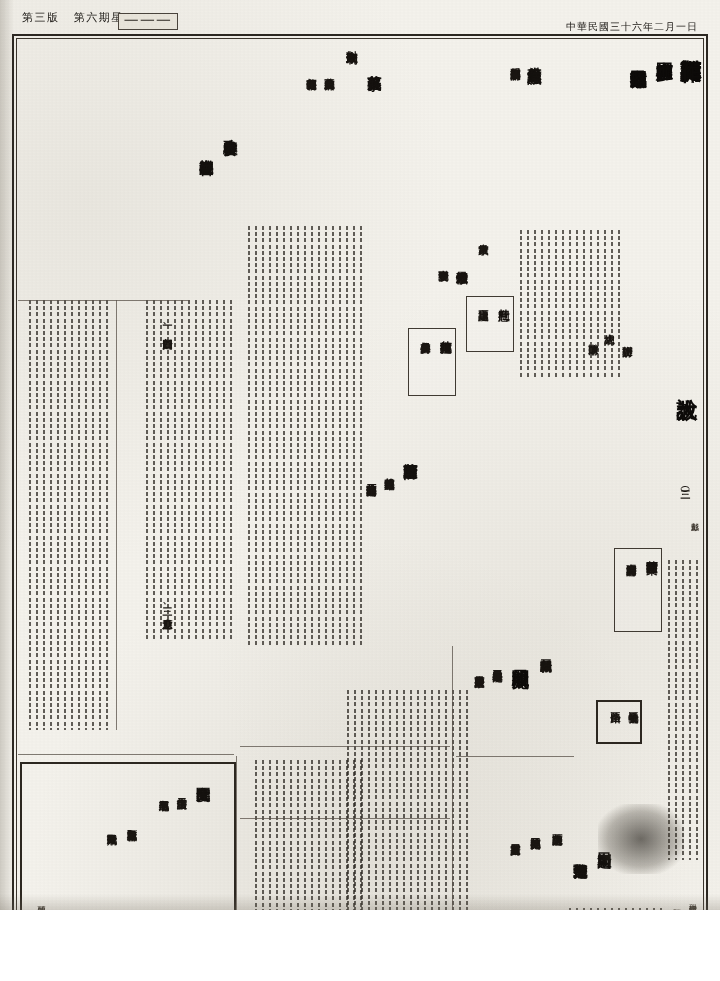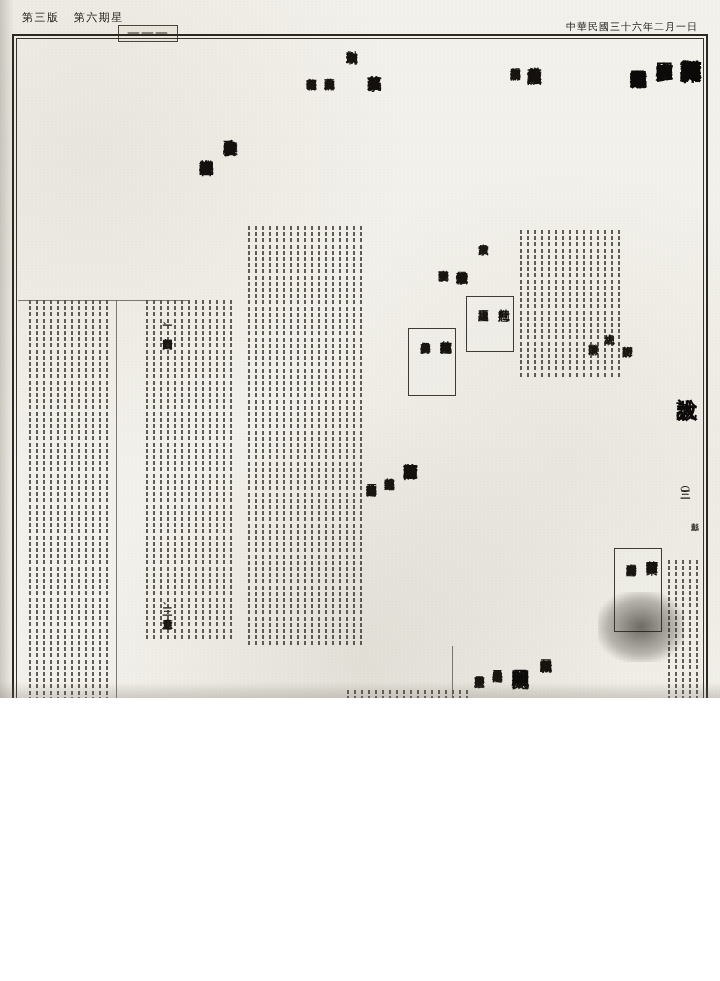--- a/index.html
+++ b/index.html
@@ -10,21 +10,21 @@
   body {
     width: 720px;
     height: 981px;
     font-family: "DejaVu Sans", sans-serif;
     overflow: hidden;
     position: relative;
   }
   #page {
     position: relative;
     width: 720px;
-    height: 698px;
+    height: 910px;
     background: #f4f2ec;
     background-image:
       radial-gradient(circle at 12% 22%, rgba(190,185,172,0.20) 0%, rgba(255,255,255,0) 38%),
       radial-gradient(circle at 78% 68%, rgba(186,180,166,0.18) 0%, rgba(255,255,255,0) 42%),
       radial-gradient(circle at 50% 95%, rgba(170,164,150,0.22) 0%, rgba(255,255,255,0) 35%);
     overflow: hidden;
     color: #171412;
   }
   
   #grain {
@@ -71,25 +71,25 @@
     text-shadow: 0 0 1px rgba(0,0,0,.45);
   }
   #date-line {
     font-size: 10px;
     letter-spacing: .10em;
     color: #1a1713;
     margin-top: 20px;
   }
   #pagenum-box {
     position: absolute;
-    left: 118px; top: 25px;
+    left: 118px; top: 13px;
     width: 58px; height: 15px;
     border: 1px solid #4a443c;
     background: #e9e5db;
-    font-size: 13px;
+    font-size: 15px;
     color: #2a251f;
     display: flex;
     align-items: center;
     justify-content: center;
     letter-spacing: .08em;
     text-align: right;
   }
 
   
   #frame {

